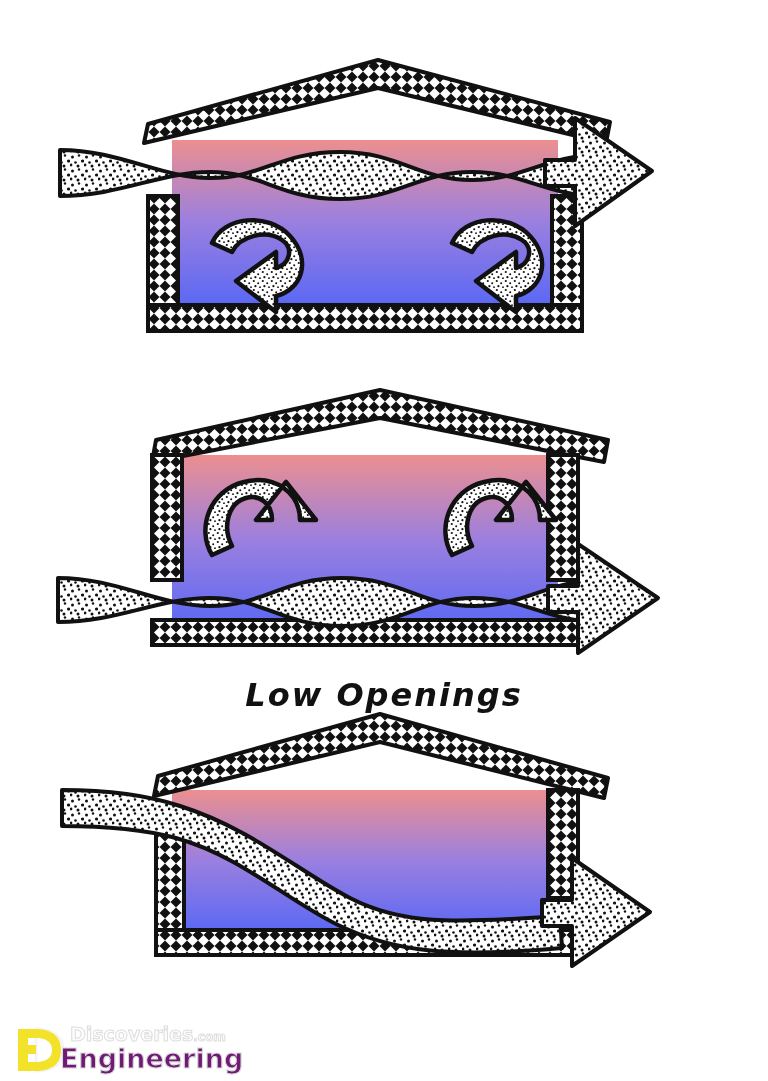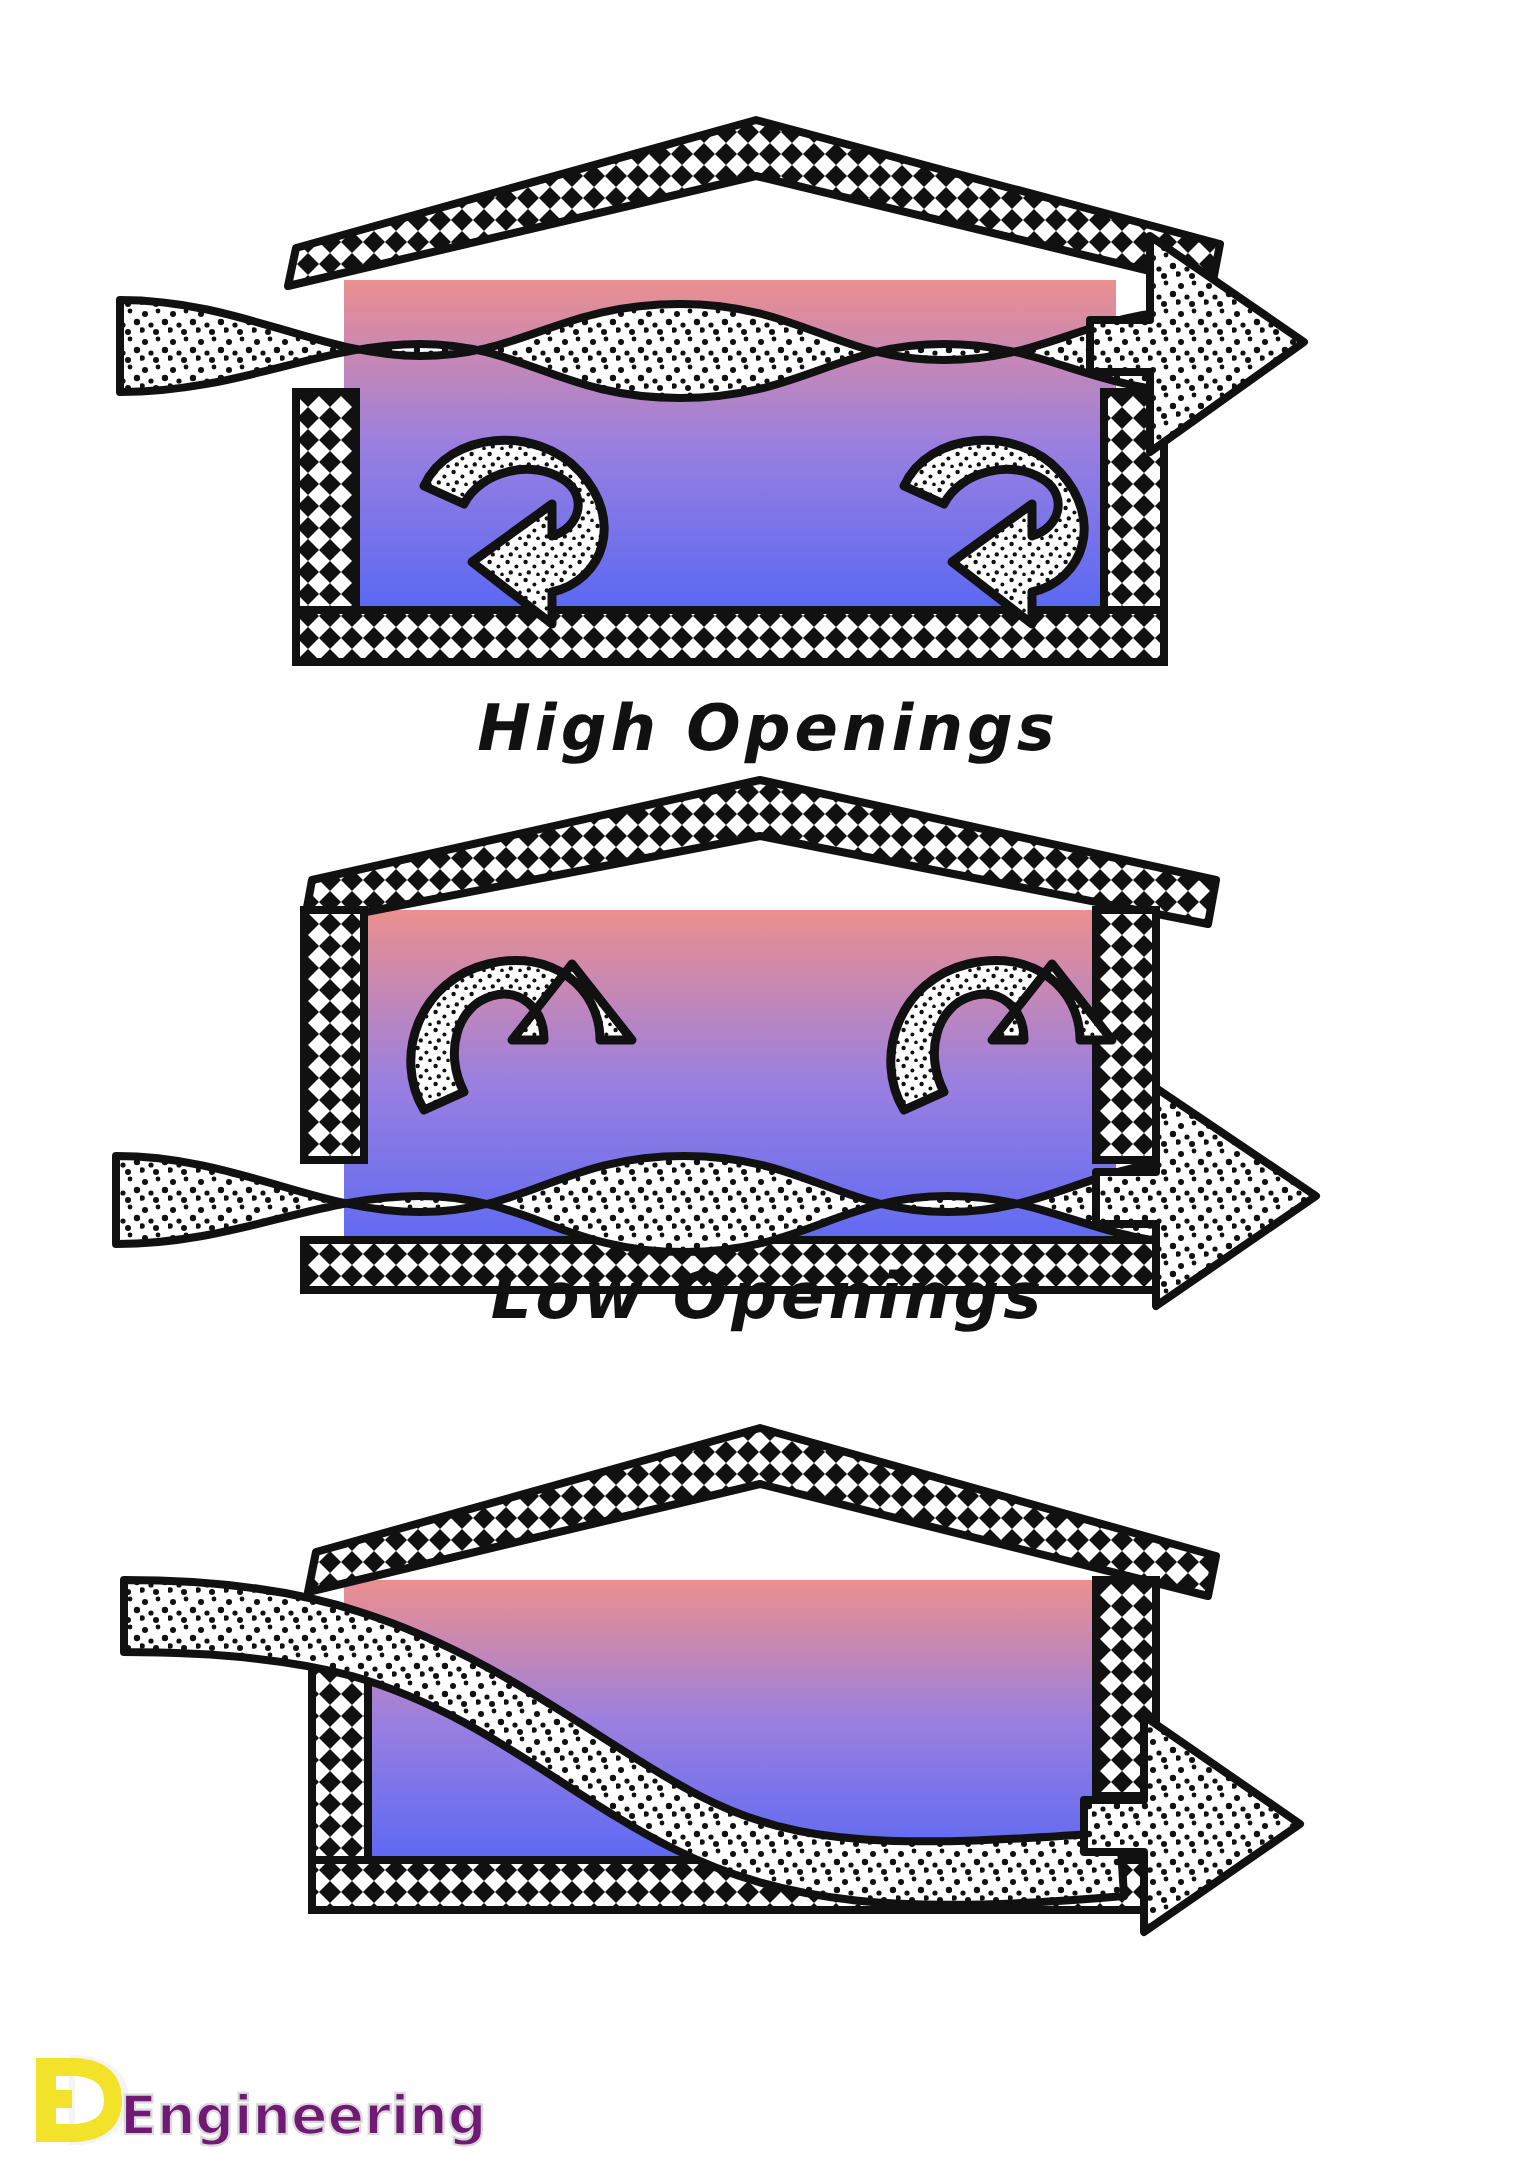--- a/index.html
+++ b/index.html
@@ -5,21 +5,21 @@
   html,body{margin:0;padding:0;background:#ffffff;}
   body{width:768px;height:1081px;position:relative;overflow:hidden;
        font-family:"DejaVu Sans",sans-serif;}
   .stage{position:absolute;inset:0;}
   .svgwrap{position:absolute;left:0;top:0;width:768px;}
   .caption{position:absolute;width:768px;text-align:center;
            font-family:"DejaVu Sans",sans-serif;
            font-weight:700;font-style:italic;color:#111111;
            letter-spacing:2px;white-space:nowrap;}
   #cap1{top:345px;font-size:32px;}
-  #cap2{top:629px;font-size:32px;}
+  #cap2{top:676px;font-size:32px;}
   #cap3{top:975px;font-size:32px;}
 
   
   .wm{position:absolute;left:8px;top:1022px;width:330px;height:56px;}
   .wm-logo{position:absolute;left:6px;top:4px;width:52px;height:48px;}
   .wm-disc{position:absolute;left:62px;top:1px;
            font-family:"DejaVu Sans",sans-serif;font-weight:700;
            font-size:19px;color:#fdfdfd;
            -webkit-text-stroke:1px #dddddd;}
   .wm-disc .tld{font-size:12px;}
@@ -246,27 +246,29 @@
                  C284,898 240,856 176,838
                  C146,830 110,826 62,826 Z" fill="url(#stipple)" stroke="#111" stroke-width="4" stroke-linejoin="round"></path>
       </g>
 
       <g>
         <path d="M572,900 L572,858 L650,912 L572,966 L572,926 L542,926 L542,900 Z" fill="url(#stipple)" stroke="#111" stroke-width="4" stroke-linejoin="round"></path>
       </g>
     </g>
   </svg>
 
-  <div class="caption" id="cap1">High Openings</div>
 
   <div class="caption" id="cap2">Low Openings</div>
 
 
   <div class="wm">
     <svg class="wm-logo" viewBox="0 0 52 48">
       <path d="M22,3 L22,45 C40,45 49,36 49,24 C49,12 40,3 22,3 Z" fill="none" stroke="#f4f4f4" stroke-width="3"></path>
       <path d="M4,3 L24,3 L24,12 L14,12 L14,19 L22,19 L22,28 L14,28 L14,36 L24,36 L24,45 L4,45 Z" fill="#f2e229"></path>
       <path d="M24,3 C40,4 47,12 47,24 C47,36 40,44 24,45 L24,36 C34,35 38,31 38,24 C38,17 34,13 24,12 Z" fill="#f2e229"></path>
     </svg>
+    <div class="wm-disc">
+      <span>Discoveries</span><span class="tld">.com</span>
+    </div>
     <div class="wm-eng">Engineering</div>
   </div>
 
 </div>
 
 </body></html>

